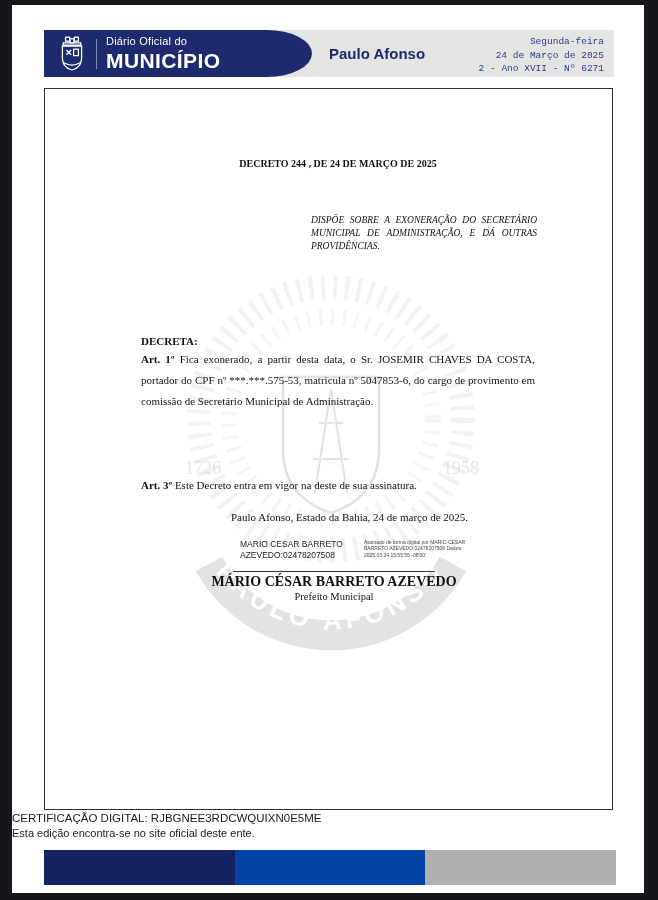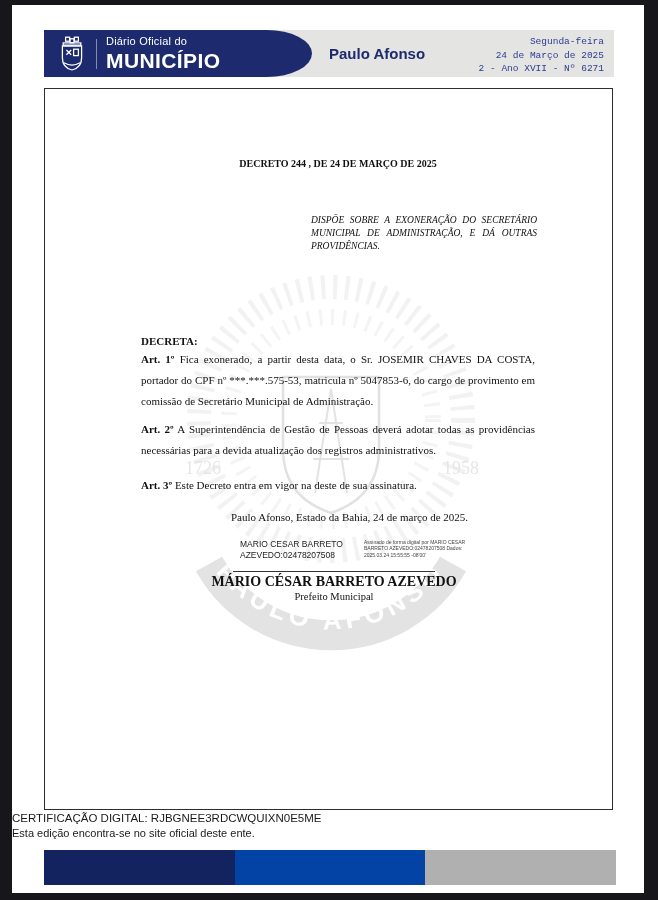--- a/index.html
+++ b/index.html
@@ -122,21 +122,20 @@
 
     <div class="txt doc-title">DECRETO 244 , DE 24 DE MARÇO DE 2025</div>
 
     <div class="txt ementa">DISPÕE SOBRE A EXONERAÇÃO DO SECRETÁRIO MUNICIPAL DE ADMINISTRAÇÃO, E DÁ OUTRAS PROVIDÊNCIAS.</div>
 
 
     <div class="txt decreta">DECRETA:</div>
 
     <div class="txt art-1"><span class="b">Art. 1º</span><span> Fica exonerado, a partir desta data, o Sr. JOSEMIR CHAVES DA COSTA, portador do CPF nº ***.***.575-53, matricula nº 5047853-6, do cargo de provimento em comissão de Secretário Municipal de Administração.</span></div>
 
-    <div class="txt art-2"><span class="b">Art. 2º</span><span> A Superintendência de Gestão de Pessoas deverá adotar todas as providências necessárias para a devida atualização dos registros administrativos.</span></div>
 
     <div class="txt art-3"><span class="b">Art. 3º</span><span> Este Decreto entra em vigor na deste de sua assinatura.</span></div>
 
     <div class="txt place-date">Paulo Afonso, Estado da Bahia, 24 de março de 2025.</div>
 
     <div class="txt sig-block">
       <div class="sig-big">MARIO CESAR BARRETO AZEVEDO:02478207508</div>
       <div class="sig-small">Assinado de forma digital por MARIO CESAR BARRETO AZEVEDO:02478207508 Dados: 2025.03.24 15:55:55 -08'00'</div>
     </div>
 

